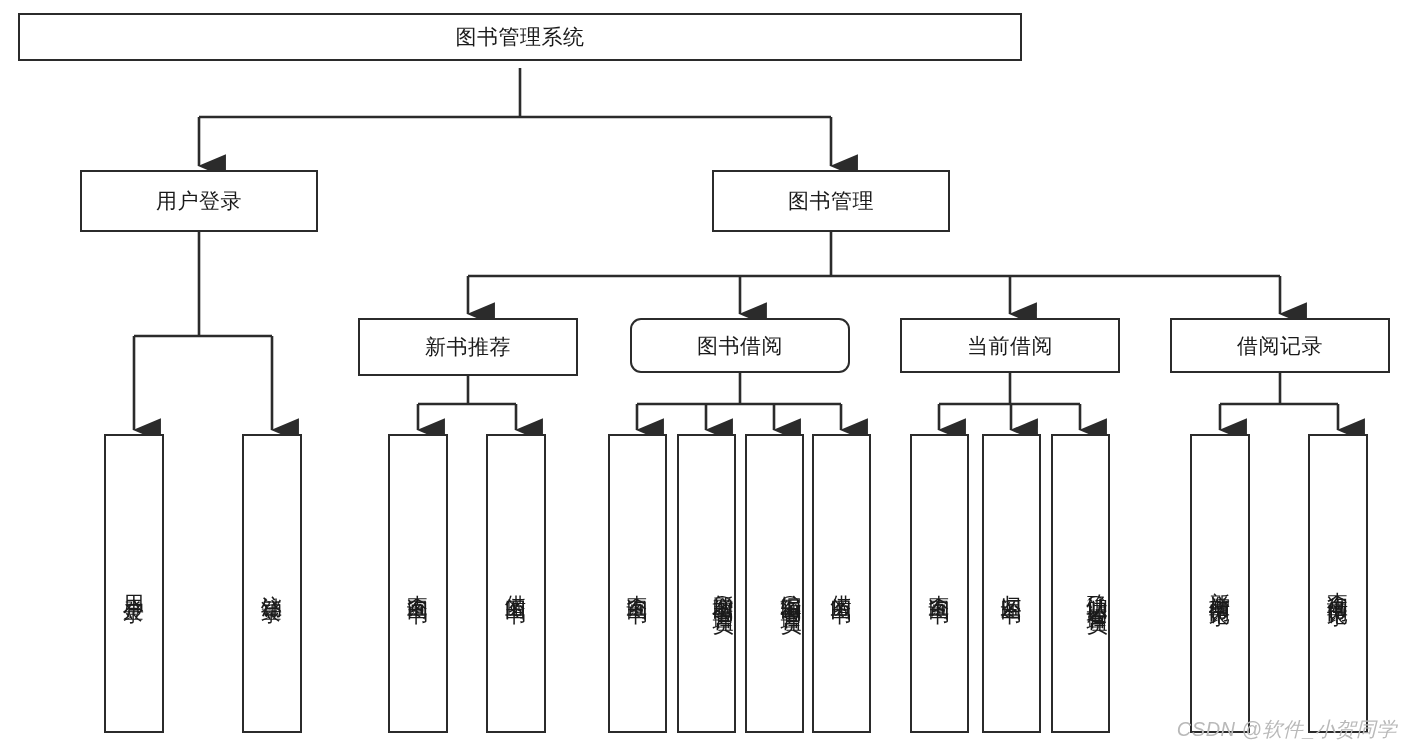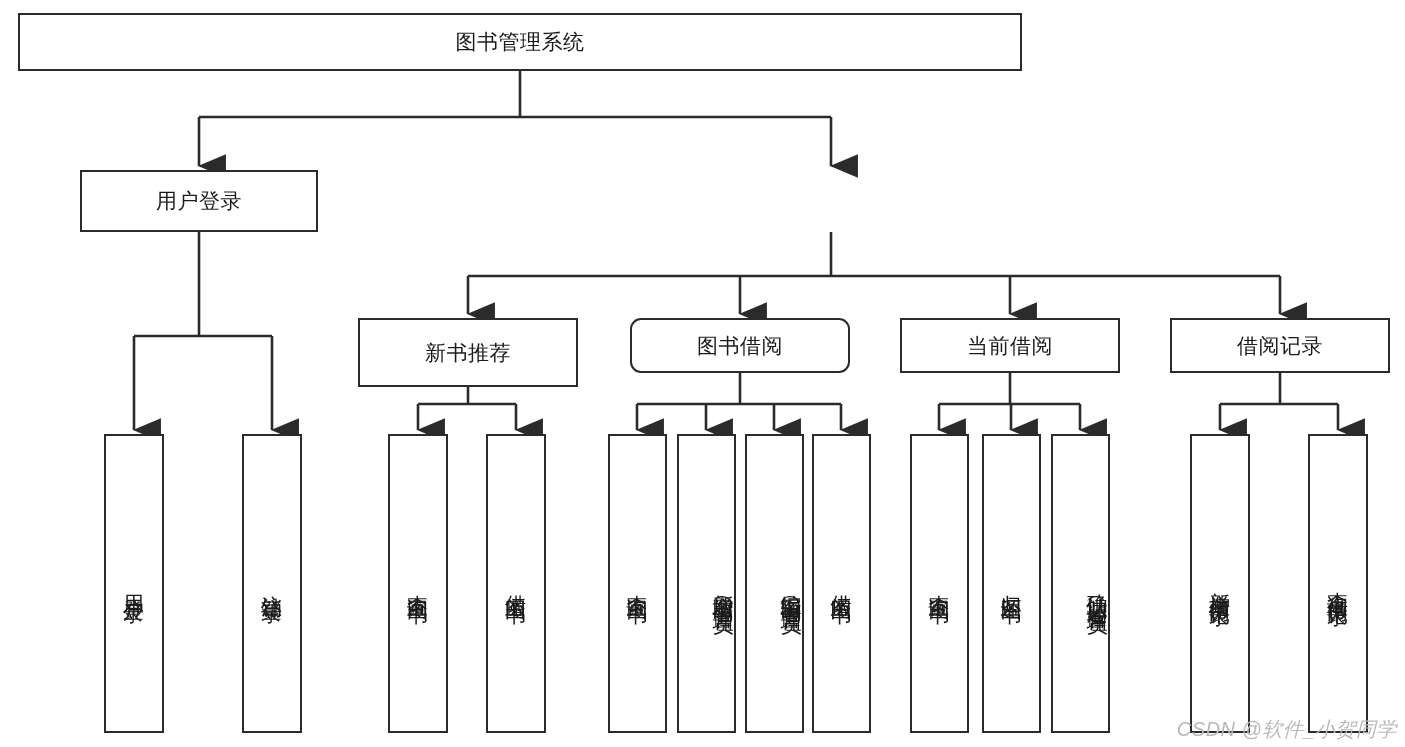--- a/index.html
+++ b/index.html
@@ -118,29 +118,32 @@
       <path d="M 1011 404 L 1011 430" marker-end="url(#arrow)"></path>
       <path d="M 1080 404 L 1080 430" marker-end="url(#arrow)"></path>
 
       <path d="M 1280 373 L 1280 404"></path>
       <path d="M 1220 404 L 1338 404"></path>
       <path d="M 1220 404 L 1220 430" marker-end="url(#arrow)"></path>
       <path d="M 1338 404 L 1338 430" marker-end="url(#arrow)"></path>
     </g>
   </svg>
 
-  <div class="node node-h" style="left:18px; top:13px; width:1004px; height:58px;">
+  <div class="node node-h" style="left:18px; top:13px; width:1004px; height:48px;">
     <span>图书管理系统</span>
   </div>
 
   <div class="node node-h" style="left:80px; top:170px; width:238px; height:62px;">
     <span>用户登录</span>
   </div>
+  <div class="node node-h" style="left:712px; top:170px; width:238px; height:62px;">
+    <span>图书管理</span>
+  </div>
 
-  <div class="node node-h" style="left:358px; top:318px; width:220px; height:69px;">
+  <div class="node node-h" style="left:358px; top:318px; width:220px; height:58px;">
     <span>新书推荐</span>
   </div>
   <div class="node node-h" style="left:630px; top:318px; width:220px; height:55px;border-radius:11px;">
     <span>图书借阅</span>
   </div>
   <div class="node node-h" style="left:900px; top:318px; width:220px; height:55px;">
     <span>当前借阅</span>
   </div>
   <div class="node node-h" style="left:1170px; top:318px; width:220px; height:55px;justify-content:center;">
     <span>借阅记录</span>

